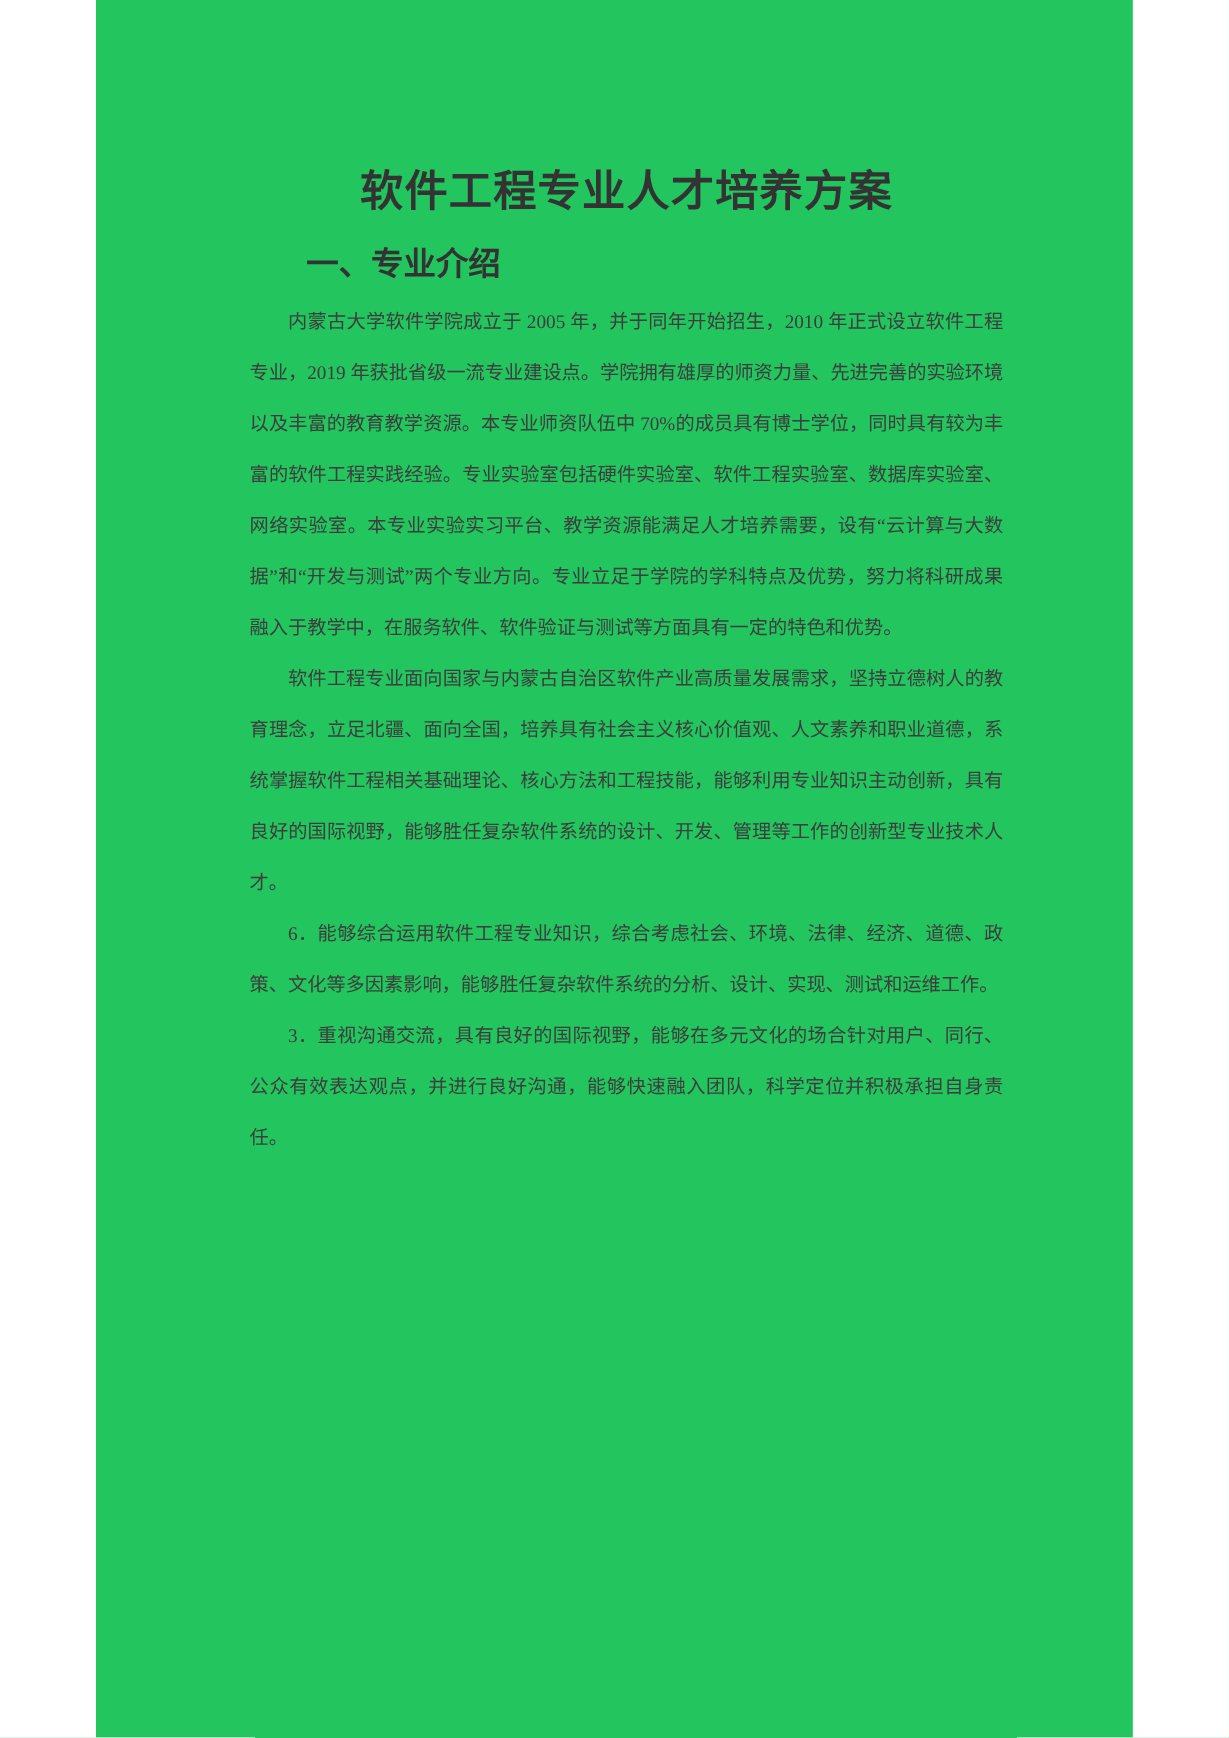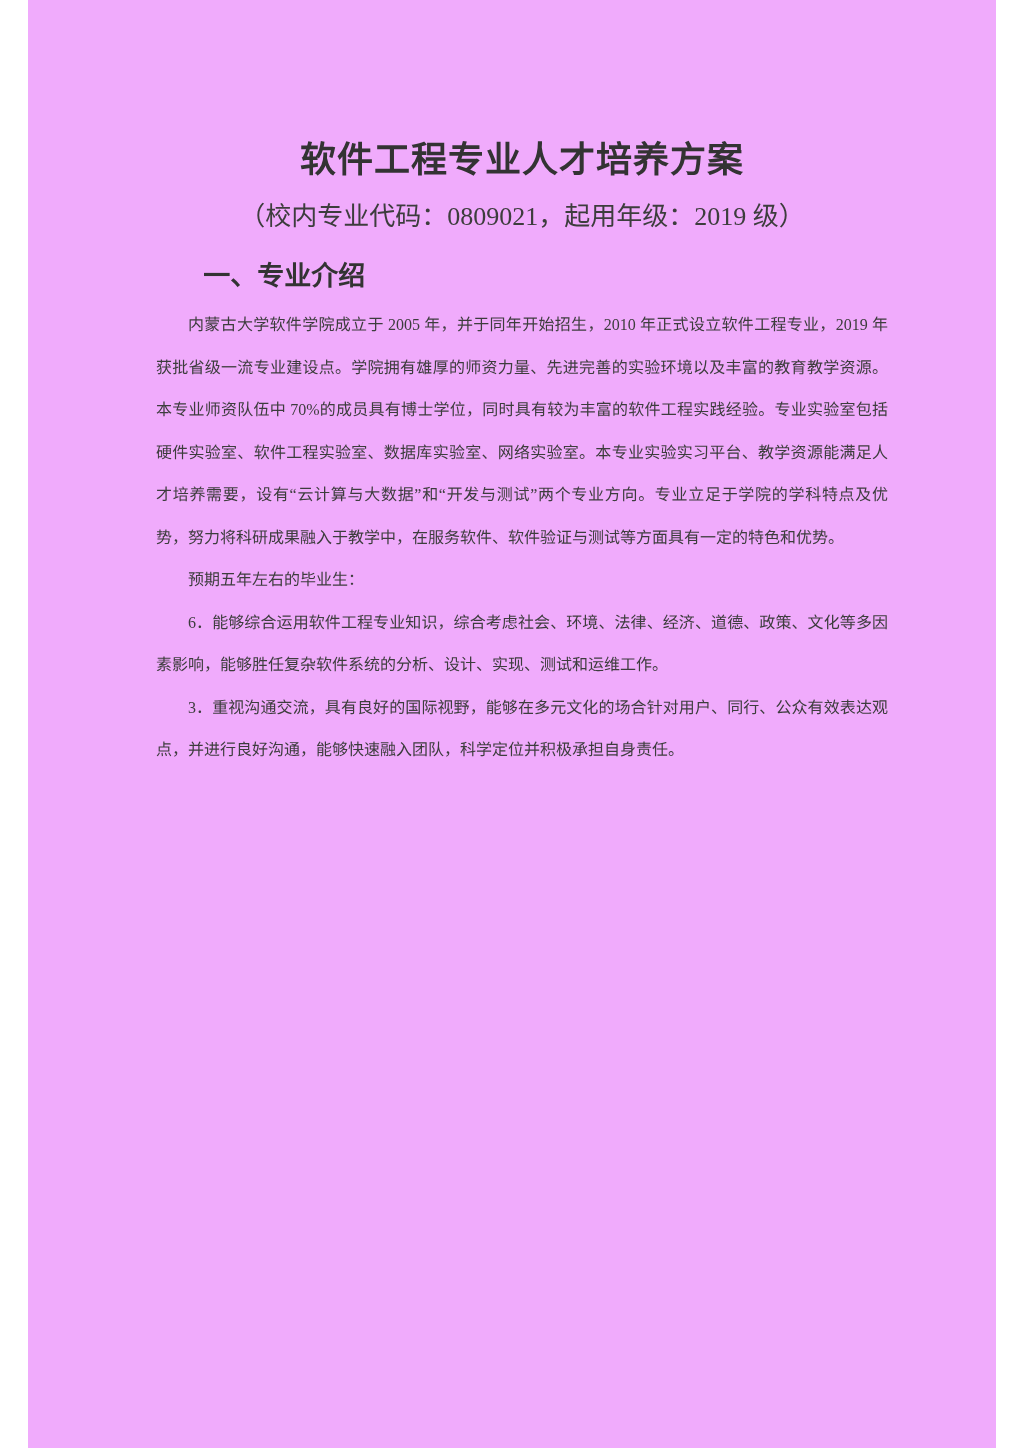--- a/index.html
+++ b/index.html
@@ -2,24 +2,24 @@
 <html lang="zh-CN"><head>
 <meta charset="utf-8">
 <style>
   html, body {
     margin: 0;
     padding: 0;
     background: #ffffff;
   }
   .page {
     position: relative;
-    width: 968px;
+    width: 864px;
     height: 1448px;
     margin: 0 auto;
-    background: #f0abfc;
+    background: #22c55e;
     box-sizing: border-box;
     padding: 138px 108px 0 128px;
     font-family: "Liberation Serif", serif;
     color: #3d3d3d;
     overflow: hidden;
   }
   .doc-title {
     font-family: "Liberation Sans", "DejaVu Sans", sans-serif;
     font-weight: bold;
     font-size: 36px;
@@ -54,27 +54,26 @@
     color: #3d3d3d;
     margin: 0;
   }
 </style>
 </head>
 <body>
 
 <div class="page">
   <h1 class="doc-title">软件工程专业人才培养方案</h1>
 
-  <p class="doc-subtitle">（校内专业代码：0809021，起用年级：2019 级）</p>
 
   <h2 class="section-heading">一、专业介绍</h2>
 
   <p class="body-para">内蒙古大学软件学院成立于 2005 年，并于同年开始招生，2010 年正式设立软件工程专业，2019 年获批省级一流专业建设点。学院拥有雄厚的师资力量、先进完善的实验环境以及丰富的教育教学资源。本专业师资队伍中 70%的成员具有博士学位，同时具有较为丰富的软件工程实践经验。专业实验室包括硬件实验室、软件工程实验室、数据库实验室、网络实验室。本专业实验实习平台、教学资源能满足人才培养需要，设有“云计算与大数据”和“开发与测试”两个专业方向。专业立足于学院的学科特点及优势，努力将科研成果融入于教学中，在服务软件、软件验证与测试等方面具有一定的特色和优势。</p>
 
 
+  <p class="body-para">软件工程专业面向国家与内蒙古自治区软件产业高质量发展需求，坚持立德树人的教育理念，立足北疆、面向全国，培养具有社会主义核心价值观、人文素养和职业道德，系统掌握软件工程相关基础理论、核心方法和工程技能，能够利用专业知识主动创新，具有良好的国际视野，能够胜任复杂软件系统的设计、开发、管理等工作的创新型专业技术人才。</p>
 
-  <p class="body-para">预期五年左右的毕业生：</p>
 
   <p class="body-para">6．能够综合运用软件工程专业知识，综合考虑社会、环境、法律、经济、道德、政策、文化等多因素影响，能够胜任复杂软件系统的分析、设计、实现、测试和运维工作。</p>
 
 
   <p class="body-para">3．重视沟通交流，具有良好的国际视野，能够在多元文化的场合针对用户、同行、公众有效表达观点，并进行良好沟通，能够快速融入团队，科学定位并积极承担自身责任。</p>
 </div>
 
 </body></html>

